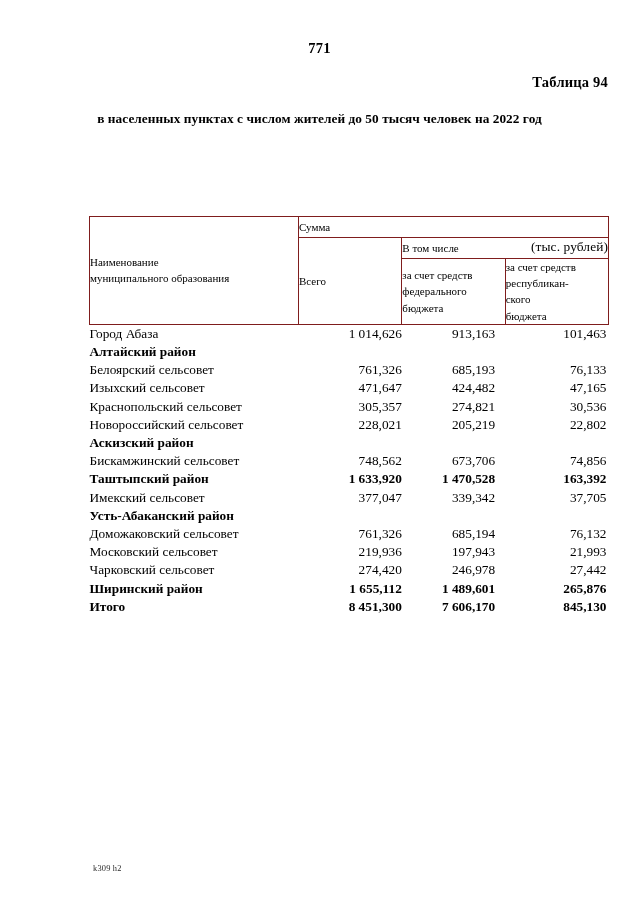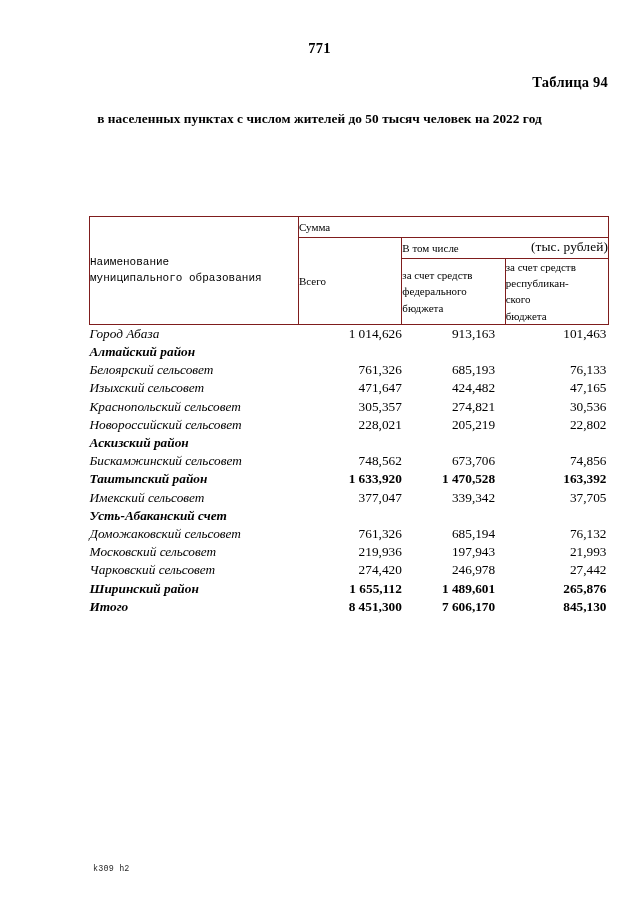--- a/index.html
+++ b/index.html
@@ -99,53 +99,52 @@
     font-size: 11px;
   }
 
   th.col-name   { width: 208px; }
   th.col-total  { width: 95px;  }
   th.col-fed    { width: 113px; }
   th.col-rep    { width: 104px; }
 
   th.h-sum      { height: 20px; }
   th.h-vtom     { height: 20px; }
-  th.h-name     { vertical-align: middle; font-family: Liberation Mono, monospace; }
+  th.h-name     { vertical-align: middle; }
   th.h-total    { vertical-align: middle; }
   th.h-sub      { vertical-align: middle; line-height: 16.2px; }
 
   
   tbody td {
     border: 0;
     line-height: 18.2px;
     height: 18.2px;
     font-size: 13.3px;
     white-space: nowrap;
   }
   td.c-name {
     text-align: left;
     padding-left: 3px;
-    font-style: italic;
   }
   td.c-num {
     text-align: right;
     padding-right: 2px;
   }
   td.c-num.pad-fed { padding-right: 10px; }
   td.c-num.pad-rep { padding-right: 2px; }
 
   tr.bold td { font-weight: bold; }
 
   
   .footer-mark {
     position: absolute;
     left: 93px;
     top: 864px;
     font-size: 8.4px;
-    font-family: Liberation Mono, monospace;
+    font-family: Liberation Serif, serif;
     color: #2a2a2a;
     letter-spacing: 0.2px;
   }
 </style>
 </head>
 <body>
 
 <div class="page">
 
   <div class="page-number">771</div>
@@ -247,21 +246,21 @@
             <td class="c-num pad-fed">1 470,528</td>
             <td class="c-num pad-rep">163,392</td>
           </tr>
           <tr>
             <td class="c-name">Имекский сельсовет</td>
             <td class="c-num">377,047</td>
             <td class="c-num pad-fed">339,342</td>
             <td class="c-num pad-rep">37,705</td>
           </tr>
           <tr class="bold">
-            <td class="c-name">Усть-Абаканский счет</td>
+            <td class="c-name">Усть-Абаканский район</td>
             <td class="c-num"></td>
             <td class="c-num pad-fed"></td>
             <td class="c-num pad-rep"></td>
           </tr>
           <tr>
             <td class="c-name">Доможаковский сельсовет</td>
             <td class="c-num">761,326</td>
             <td class="c-num pad-fed">685,194</td>
             <td class="c-num pad-rep">76,132</td>
           </tr>

